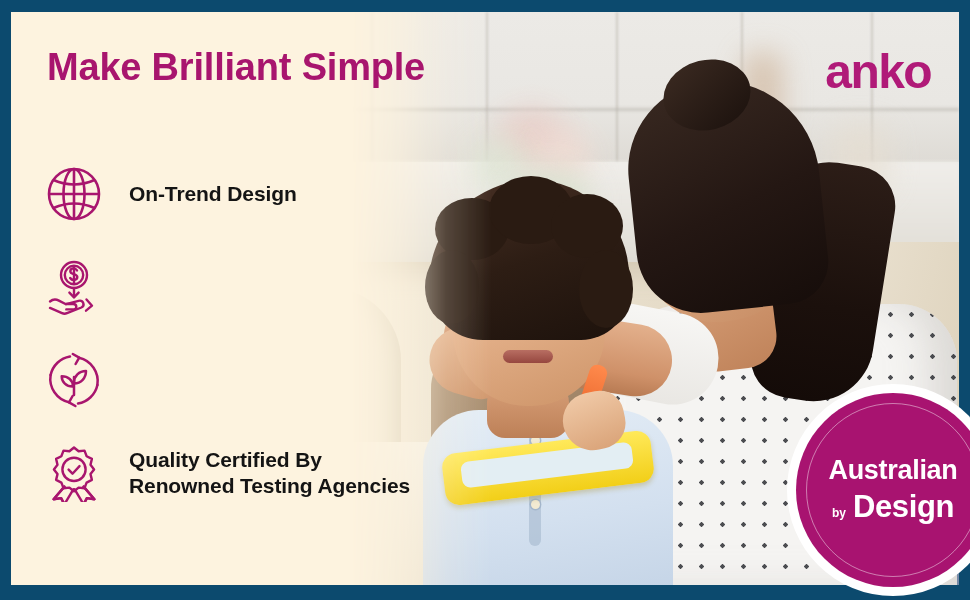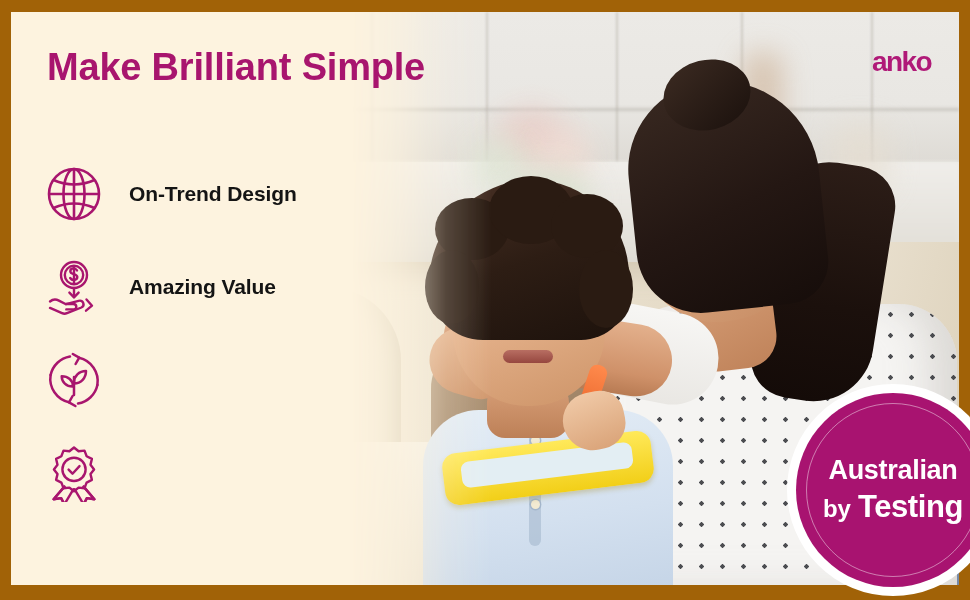--- a/index.html
+++ b/index.html
@@ -12,21 +12,21 @@
     height: 600px;
     overflow: hidden;
     font-family: "Liberation Sans", sans-serif;
     -webkit-font-smoothing: antialiased;
   }
 
   .banner {
     position: relative;
     width: 970px;
     height: 600px;
-    background: #a16207;
+    background: #0c4a6e;
     overflow: hidden;
   }
 
   
   .plate {
     position: absolute;
     left: 11px;
     top: 12px;
     width: 948px;
     height: 573px;
@@ -307,21 +307,21 @@
     font-weight: bold;
     letter-spacing: -0.2px;
     color: #a8156e;
     white-space: nowrap;
   }
 
   .logo {
     position: absolute;
     right: 28px;
     top: 36px;
-    font-size: 28px;
+    font-size: 48px;
     font-weight: bold;
     letter-spacing: -1.6px;
     color: #b01a78;
     line-height: 1;
   }
 
   .features {
     position: absolute;
     left: 30px;
     top: 135px;
@@ -399,21 +399,21 @@
     line-height: 1.1;
   }
   .badge-line2 {
     display: flex;
     align-items: baseline;
     gap: 7px;
     line-height: 1.1;
     margin-top: 4px;
   }
   .badge-by {
-    font-size: 24px;
+    font-size: 12px;
     font-weight: bold;
   }
   .badge-design {
     font-size: 31px;
     font-weight: bold;
     letter-spacing: -0.4px;
   }
 </style>
 </head>
 <body>
@@ -523,23 +523,20 @@
             <circle cx="29" cy="17" r="9.2"></circle>
             <path d="M32 12.4c-.8-1.3-2-2-3.4-2-1.9 0-3.3 1.2-3.3 2.8 0 3.7 7 2.2 7 5.9 0 1.7-1.5 2.9-3.5 2.9-1.5 0-2.8-.7-3.6-2"></path>
             <line x1="29" y1="8.2" x2="29" y2="25.8"></line>
             <path d="M29 30v9"></path>
             <path d="M24.4 34.6 29 39.4l4.6-4.8"></path>
             <path d="M5 43.5c2.6-2.2 6-2.4 8.9-.9l6.6 3.4h7.8c1.7 0 3 1.2 3 2.7 0 1.5-1.3 2.7-3 2.7h-7"></path>
             <path d="M21 46.1l12.6-3.3c2-.5 4 .5 4.7 2.3.6 1.7-.2 3.6-1.9 4.4L22 55.2c-1.6.7-3.4.7-5 0l-12-5.3"></path>
             <path d="M41.5 41.5l5.5 6.2-6 5"></path>
           </svg>
         </span>
-        <span class="feature-label">
-          <span>Amazing Value</span>
-        </span>
       </div>
 
       <div class="feature">
         <span class="feature-icon">
           <svg width="58" height="58" viewBox="0 0 58 58" fill="none" stroke="#a8156e" stroke-width="2.5" stroke-linecap="round" stroke-linejoin="round">
             <path d="M34 6.8A24 24 0 0 1 52.4 34"></path>
             <path d="M24 51.2A24 24 0 0 1 5.6 24"></path>
             <path d="M52.4 34A24 24 0 0 1 33 52.6"></path>
             <path d="M5.6 24A24 24 0 0 1 25 5.4"></path>
             <path d="M27.8 3l6.4 3.6-3.6 6.4"></path>
@@ -556,30 +553,34 @@
           <svg width="58" height="58" viewBox="0 0 58 58" fill="none" stroke="#a8156e" stroke-width="2.4" stroke-linecap="round" stroke-linejoin="round">
             <path d="M29 3.5l4.6 3.7 5.9-.6 2.1 5.6 5.3 2.7-1.4 5.8 3.6 4.7-3.6 4.7 1.4 5.8-5.3 2.7-2.1 5.6-5.9-.6L29 47.3l-4.6-3.7-5.9.6-2.1-5.6-5.3-2.7 1.4-5.8-3.6-4.7 3.6-4.7-1.4-5.8 5.3-2.7 2.1-5.6 5.9.6z"></path>
             <circle cx="29" cy="25.4" r="11.6"></circle>
             <path d="M23.6 25.6l3.9 4.1 7-7.6"></path>
             <path d="M19.4 42.6L8.6 55.2l7.5-1.1 3.3 6.2"></path>
             <path d="M38.6 42.6l10.8 12.6-7.5-1.1-3.3 6.2"></path>
             <path d="M19.4 42.6L8.6 55.2l7.5-1.1 3.3 6.2 9.1-15.1"></path>
             <path d="M38.6 42.6l10.8 12.6-7.5-1.1-3.3 6.2-9.1-15.1"></path>
           </svg>
         </span>
+        <span class="feature-label">
+          <span>Quality Certified By</span>
+          <span class="l2">Renowned Testing Agencies</span>
+        </span>
       </div>
 
     </div>
   </div>
 
   <div class="badge-wrap">
     <div class="badge-halo"></div>
     <div class="badge"></div>
     <div class="badge-ring"></div>
     <div class="badge-text">
       <div class="badge-line1">Australian</div>
       <div class="badge-line2">
         <span class="badge-by">by</span>
-        <span class="badge-design">Testing</span>
+        <span class="badge-design">Design</span>
       </div>
     </div>
   </div>
 </div>
 
 </body></html>

